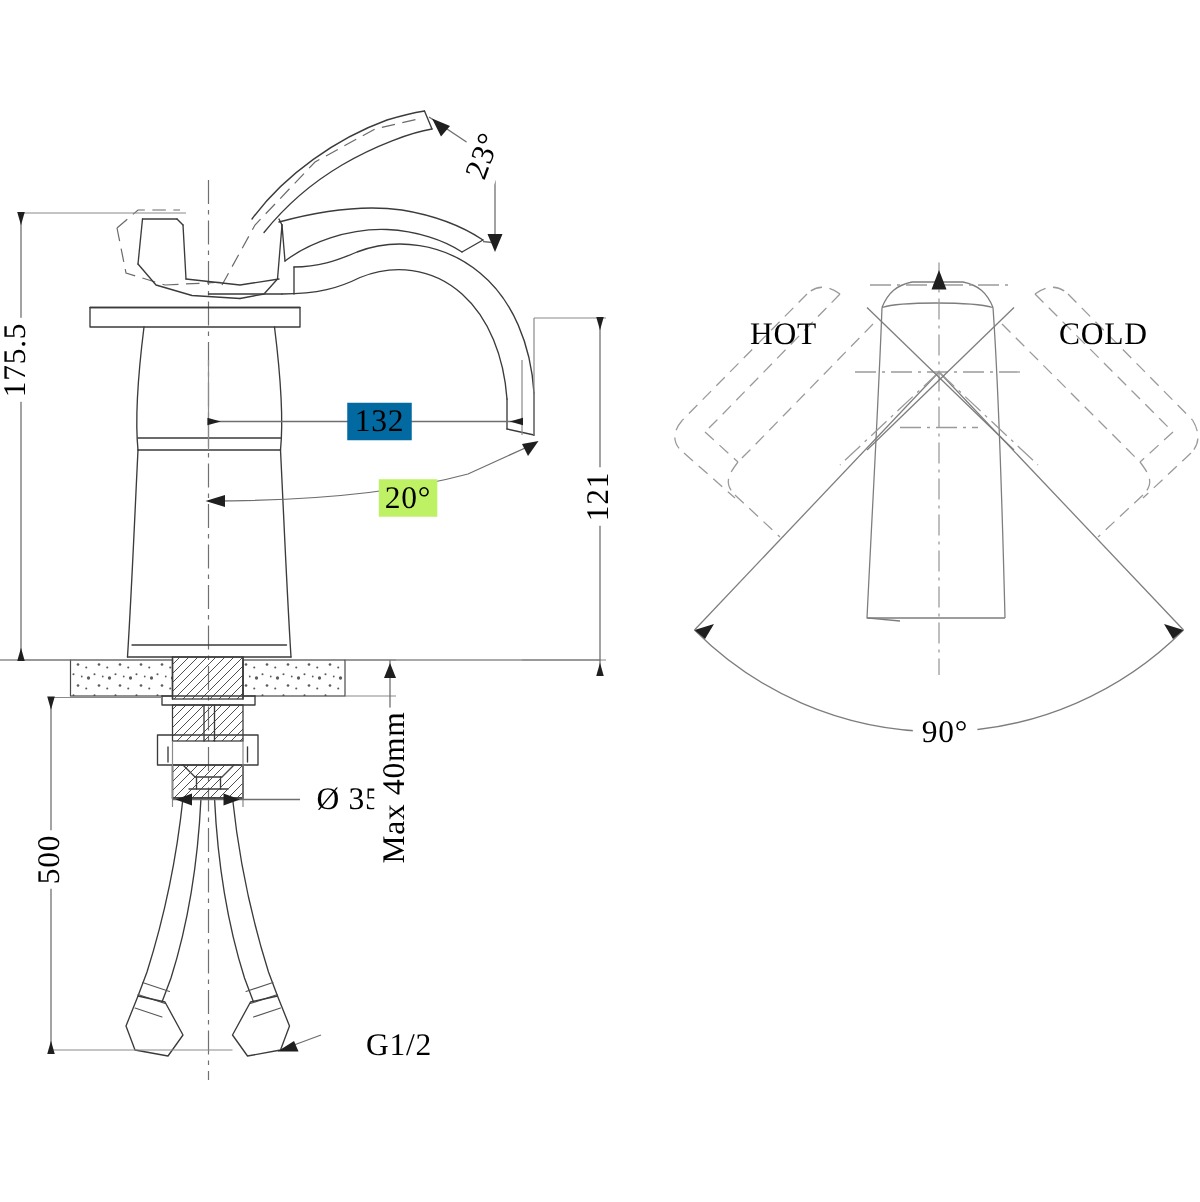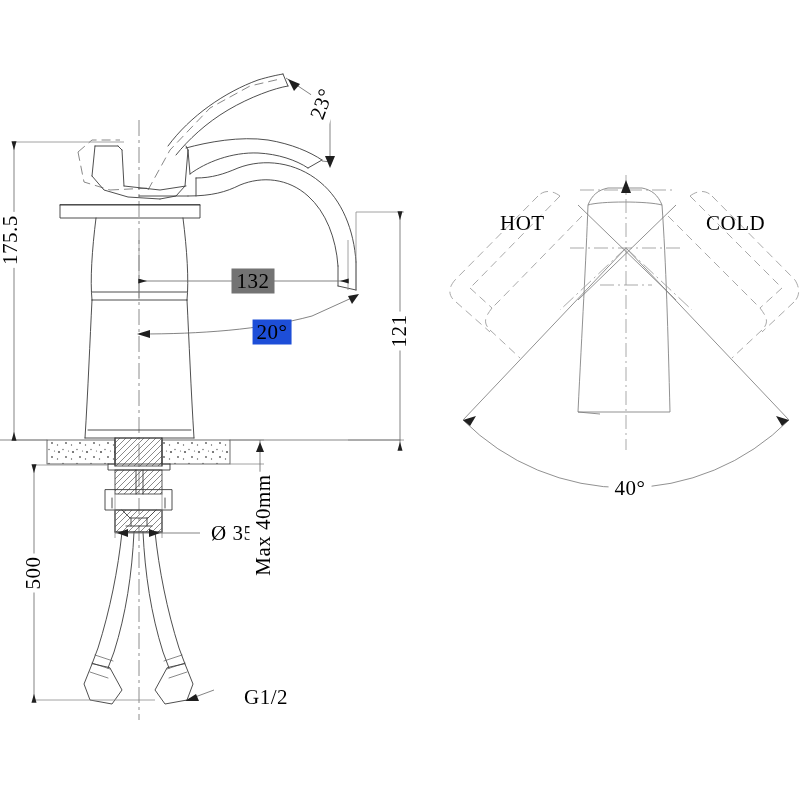--- a/index.html
+++ b/index.html
@@ -351,21 +351,21 @@
       <path class="topview-dashdot" d="M600,285 L652,285"></path>
     </g>
 
   </svg>
 
   <div style="position:absolute; left:10px; top:240px; width:0; height:0;">
     <span class="label-text" style="position:absolute; display:block; transform:translate(-50%,-50%) rotate(-90deg); white-space:nowrap; background:#fff; padding:1px 3px;">175.5</span>
   </div>
 
   <div style="position:absolute; left:253px; top:281px; width:0; height:0;">
-    <span class="label-text" style="position:absolute; display:block; transform:translate(-50%,-50%); white-space:nowrap; background:#737373; padding:0 5px;">132</span>
+    <span class="label-text" style="position:absolute; display:block; transform:translate(-50%,-50%); white-space:nowrap; background:#0369a1; padding:0 5px;">132</span>
   </div>
 
   <div style="position:absolute; left:399px; top:331px; width:0; height:0;">
     <span class="label-text" style="position:absolute; display:block; transform:translate(-50%,-50%) rotate(-90deg); white-space:nowrap; background:#fff; padding:1px 3px;">121</span>
   </div>
 
   <div style="position:absolute; left:33px; top:573px; width:0; height:0;">
     <span class="label-text" style="position:absolute; display:block; transform:translate(-50%,-50%) rotate(-90deg); white-space:nowrap; background:#fff; padding:1px 3px;">500</span>
   </div>
 
@@ -375,32 +375,32 @@
 
   <div style="position:absolute; left:263px; top:525px; width:0; height:0;">
     <span class="label-text" style="position:absolute; display:block; transform:translate(-50%,-50%) rotate(-90deg); white-space:nowrap; background:#fff; padding:1px 3px;">Max  40mm</span>
   </div>
 
   <div style="position:absolute; left:322px; top:104px; width:0; height:0;">
     <span class="label-text" style="position:absolute; display:block; transform:translate(-50%,-50%) rotate(-70deg); white-space:nowrap; background:#fff; padding:1px 3px;">23°</span>
   </div>
 
   <div style="position:absolute; left:272px; top:332px; width:0; height:0;">
-    <span class="label-text" style="position:absolute; display:block; transform:translate(-50%,-50%); white-space:nowrap; background:#1d4ed8; padding:0 4px;">20°</span>
+    <span class="label-text" style="position:absolute; display:block; transform:translate(-50%,-50%); white-space:nowrap; background:#bef264; padding:0 4px;">20°</span>
   </div>
 
   <div style="position:absolute; left:212px; top:697px; width:0; height:0;">
     <span class="label-text" style="position:absolute; display:block; transform:translate(0,-50%); white-space:nowrap;margin-left:32px;">G1/2</span>
   </div>
 
   <div style="position:absolute; left:500px; top:223px; width:0; height:0;">
     <span class="label-text" style="position:absolute; display:block; transform:translate(0,-50%); white-space:nowrap;">HOT</span>
   </div>
 
   <div style="position:absolute; left:706px; top:223px; width:0; height:0;">
     <span class="label-text" style="position:absolute; display:block; transform:translate(0,-50%); white-space:nowrap;font-family:Liberation Serif, serif;">COLD</span>
   </div>
 
   <div style="position:absolute; left:630px; top:488px; width:0; height:0;">
-    <span class="label-text" style="position:absolute; display:block; transform:translate(-50%,-50%); white-space:nowrap; background:#fff; padding:0 6px;">40°</span>
+    <span class="label-text" style="position:absolute; display:block; transform:translate(-50%,-50%); white-space:nowrap; background:#fff; padding:0 6px;">90°</span>
   </div>
 
 </div>
 
 </body></html>

